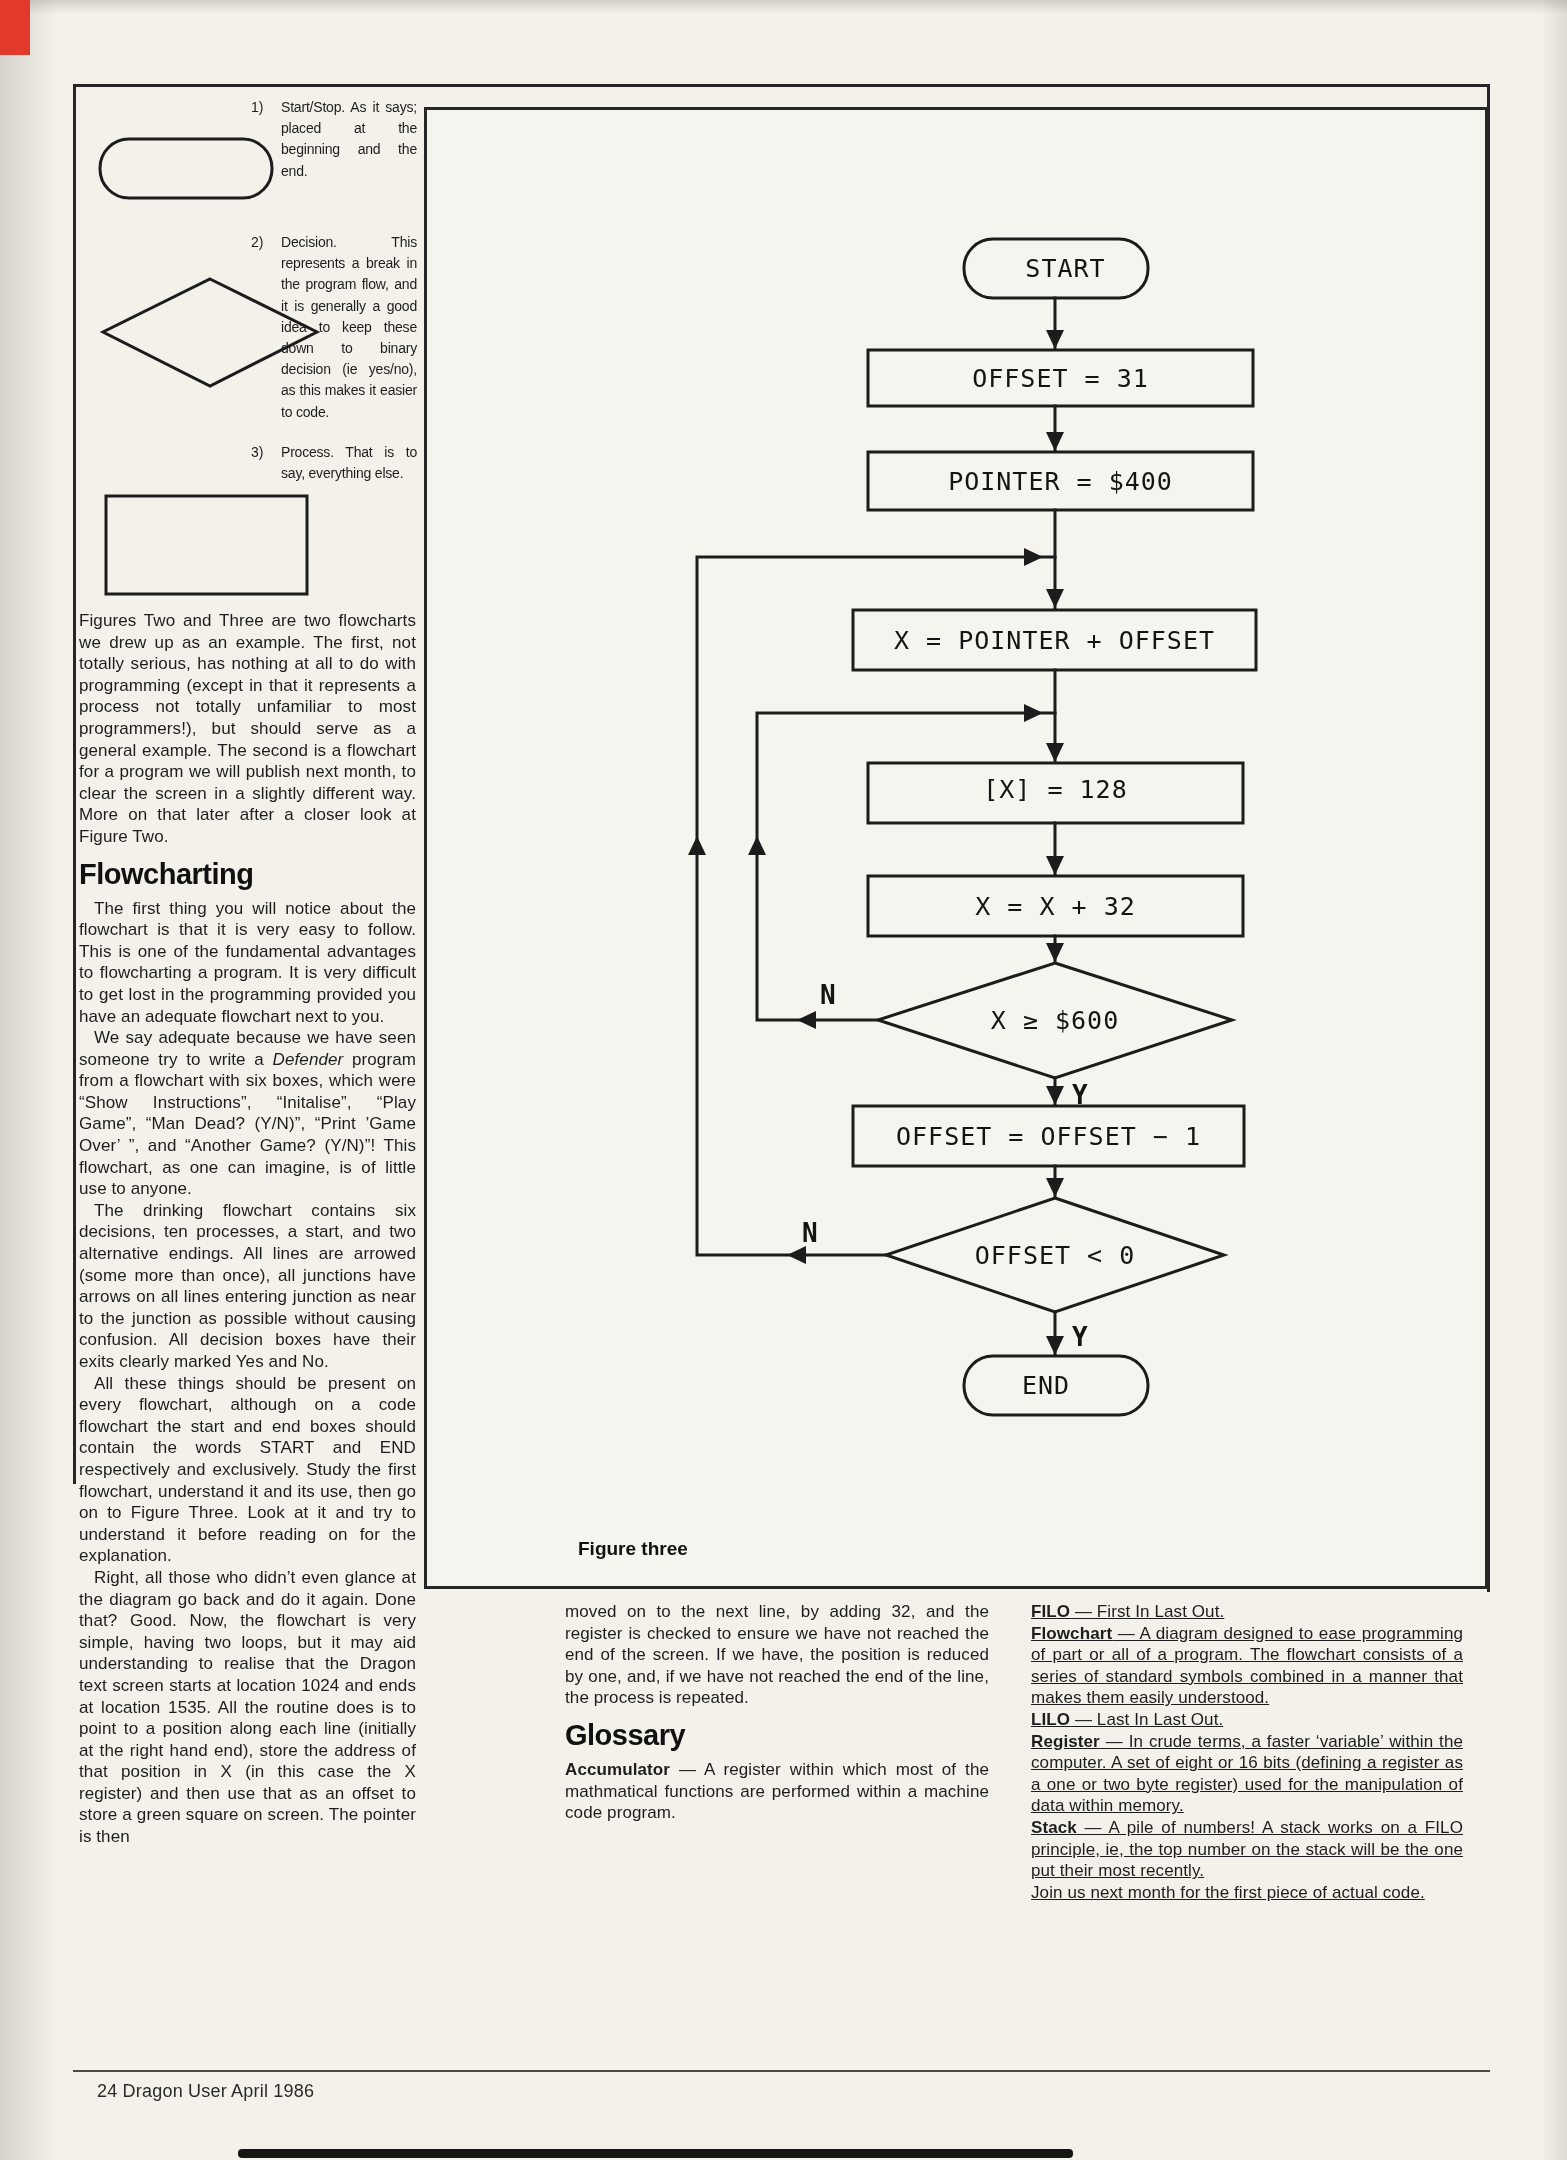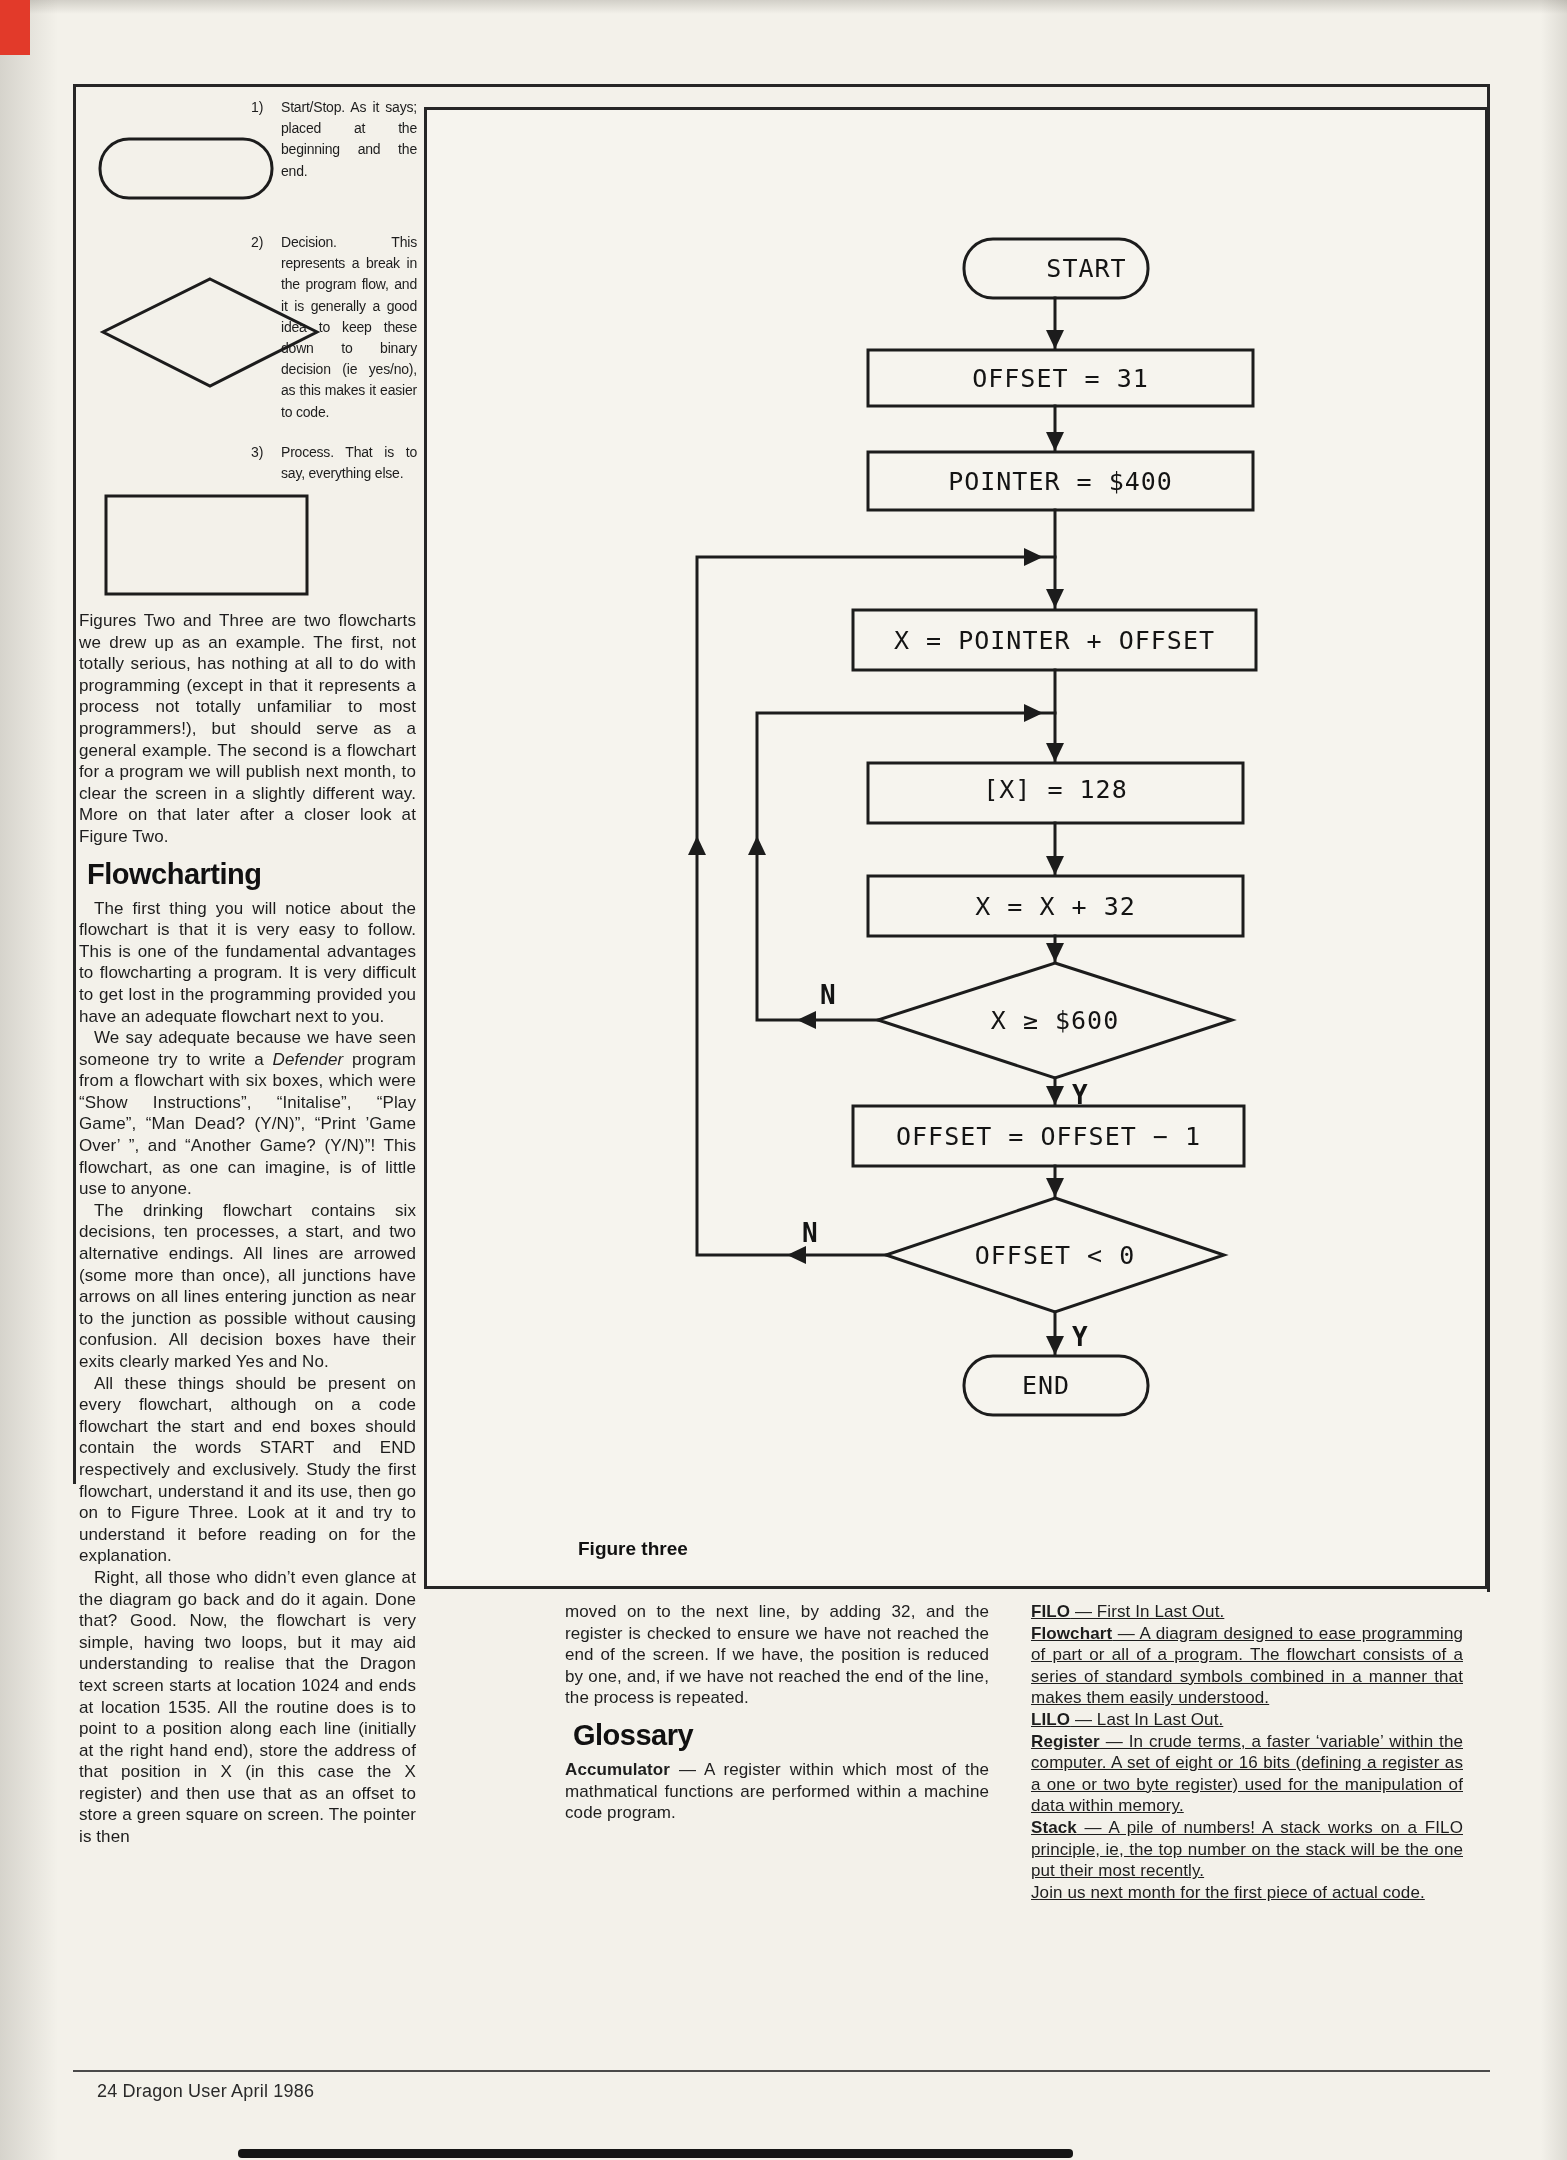--- a/index.html
+++ b/index.html
@@ -16,21 +16,21 @@
   .edge-top { position:absolute; left:0; top:0; width:100%; height:14px;
     background:linear-gradient(to bottom, rgba(60,55,45,0.18), rgba(60,55,45,0)); }
   .red-corner { position:absolute; left:0; top:0; width:30px; height:55px; background:#e23a2a; }
   .rule { position:absolute; background:#262626; }
   .fc-box { position:absolute; left:424px; top:107px; width:1064px; height:1482px;
     border:3px solid #262626; background:#f6f4ee; }
   svg.overlay { position:absolute; left:0; top:0; pointer-events:none; }
   .col { position:absolute; text-align:justify; font-size:17px; line-height:21.6px; letter-spacing:0.1px; }
   .col p.ind { text-indent:15px; }
   h2.sec { font-size:29px; font-weight:800; letter-spacing:-0.5px; line-height:34px;
-    margin:9px 0 7px 8px; text-align:left; color:#111; }
+    margin:9px 0 7px 0; text-align:left; color:#111; }
   .legend-item { position:absolute; display:flex; font-size:14px; line-height:21.2px; }
   .legend-num { flex:0 0 30px; }
   .legend-text { flex:1; text-align:justify; letter-spacing:-0.2px; }
   .fc-label { position:absolute; display:flex; align-items:center; justify-content:center;
     font-family:"DejaVu Sans Mono", monospace; font-size:25px; letter-spacing:1px; color:#141414; }
   .fc-yn { position:absolute; font-family:"DejaVu Sans Mono", monospace; font-size:26px;
     font-weight:bold; color:#141414; }
   .caption { position:absolute; font-weight:bold; font-size:19px; color:#111; }
   .footer-text { position:absolute; font-size:18px; color:#2a2a2a; letter-spacing:0.2px; }
   .entry { text-align:justify; }
@@ -118,21 +118,21 @@
   <div class="col" style="left:79px; top:610px; width:337px;">
     <p>Figures Two and Three are two flowcharts we drew up as an example. The first, not totally serious, has nothing at all to do with programming (except in that it represents a process not totally unfamiliar to most programmers!), but should serve as a general example. The second is a flowchart for a program we will publish next month, to clear the screen in a slightly different way. More on that later after a closer look at Figure Two.</p>
     <h2 class="sec">Flowcharting</h2>
     <p class="ind">The first thing you will notice about the flowchart is that it is very easy to follow. This is one of the fundamental advantages to flowcharting a program. It is very difficult to get lost in the programming provided you have an adequate flowchart next to you.</p>
     <p class="ind"><span>We say adequate because we have seen someone try to write a </span><i>Defender</i><span> program from a flowchart with six boxes, which were “Show Instructions”, “Initalise”, “Play Game”, “Man Dead? (Y/N)”, “Print ’Game Over’ ”, and “Another Game? (Y/N)”! This flowchart, as one can imagine, is of little use to anyone.</span></p>
     <p class="ind">The drinking flowchart contains six decisions, ten processes, a start, and two alternative endings. All lines are arrowed (some more than once), all junctions have arrows on all lines entering junction as near to the junction as possible without causing confusion. All decision boxes have their exits clearly marked Yes and No.</p>
     <p class="ind">All these things should be present on every flowchart, although on a code flowchart the start and end boxes should contain the words START and END respectively and exclusively. Study the first flowchart, understand it and its use, then go on to Figure Three. Look at it and try to understand it before reading on for the explanation.</p>
     <p class="ind">Right, all those who didn’t even glance at the diagram go back and do it again. Done that? Good. Now, the flowchart is very simple, having two loops, but it may aid understanding to realise that the Dragon text screen starts at location 1024 and ends at location 1535. All the routine does is to point to a position along each line (initially at the right hand end), store the address of that position in X (in this case the X register) and then use that as an offset to store a green square on screen. The pointer is then</p>
   </div>
 
-  <div class="fc-label" style="left:985px; top:239px; width:184px; height:59px;padding-left:19px;">START</div>
+  <div class="fc-label" style="left:964px; top:239px; width:184px; height:59px;padding-left:19px;">START</div>
   <div class="fc-label" style="left:868px; top:350px; width:385px; height:56px;">OFFSET = 31</div>
   <div class="fc-label" style="left:868px; top:452px; width:385px; height:58px;">POINTER = $400</div>
   <div class="fc-label" style="left:853px; top:610px; width:403px; height:60px;">X = POINTER + OFFSET</div>
   <div class="fc-label" style="left:868px; top:763px; width:375px; height:52px;">[X] = 128</div>
   <div class="fc-label" style="left:868px; top:876px; width:375px; height:60px;">X = X + 32</div>
   <div class="fc-label" style="left:878px; top:990px; width:354px; height:60px;">X ≥ $600</div>
   <div class="fc-label" style="left:853px; top:1106px; width:391px; height:60px;">OFFSET = OFFSET − 1</div>
   <div class="fc-label" style="left:886px; top:1225px; width:338px; height:60px;">OFFSET &lt; 0</div>
   <div class="fc-label" style="left:964px; top:1356px; width:164px; height:59px;">END</div>
 

